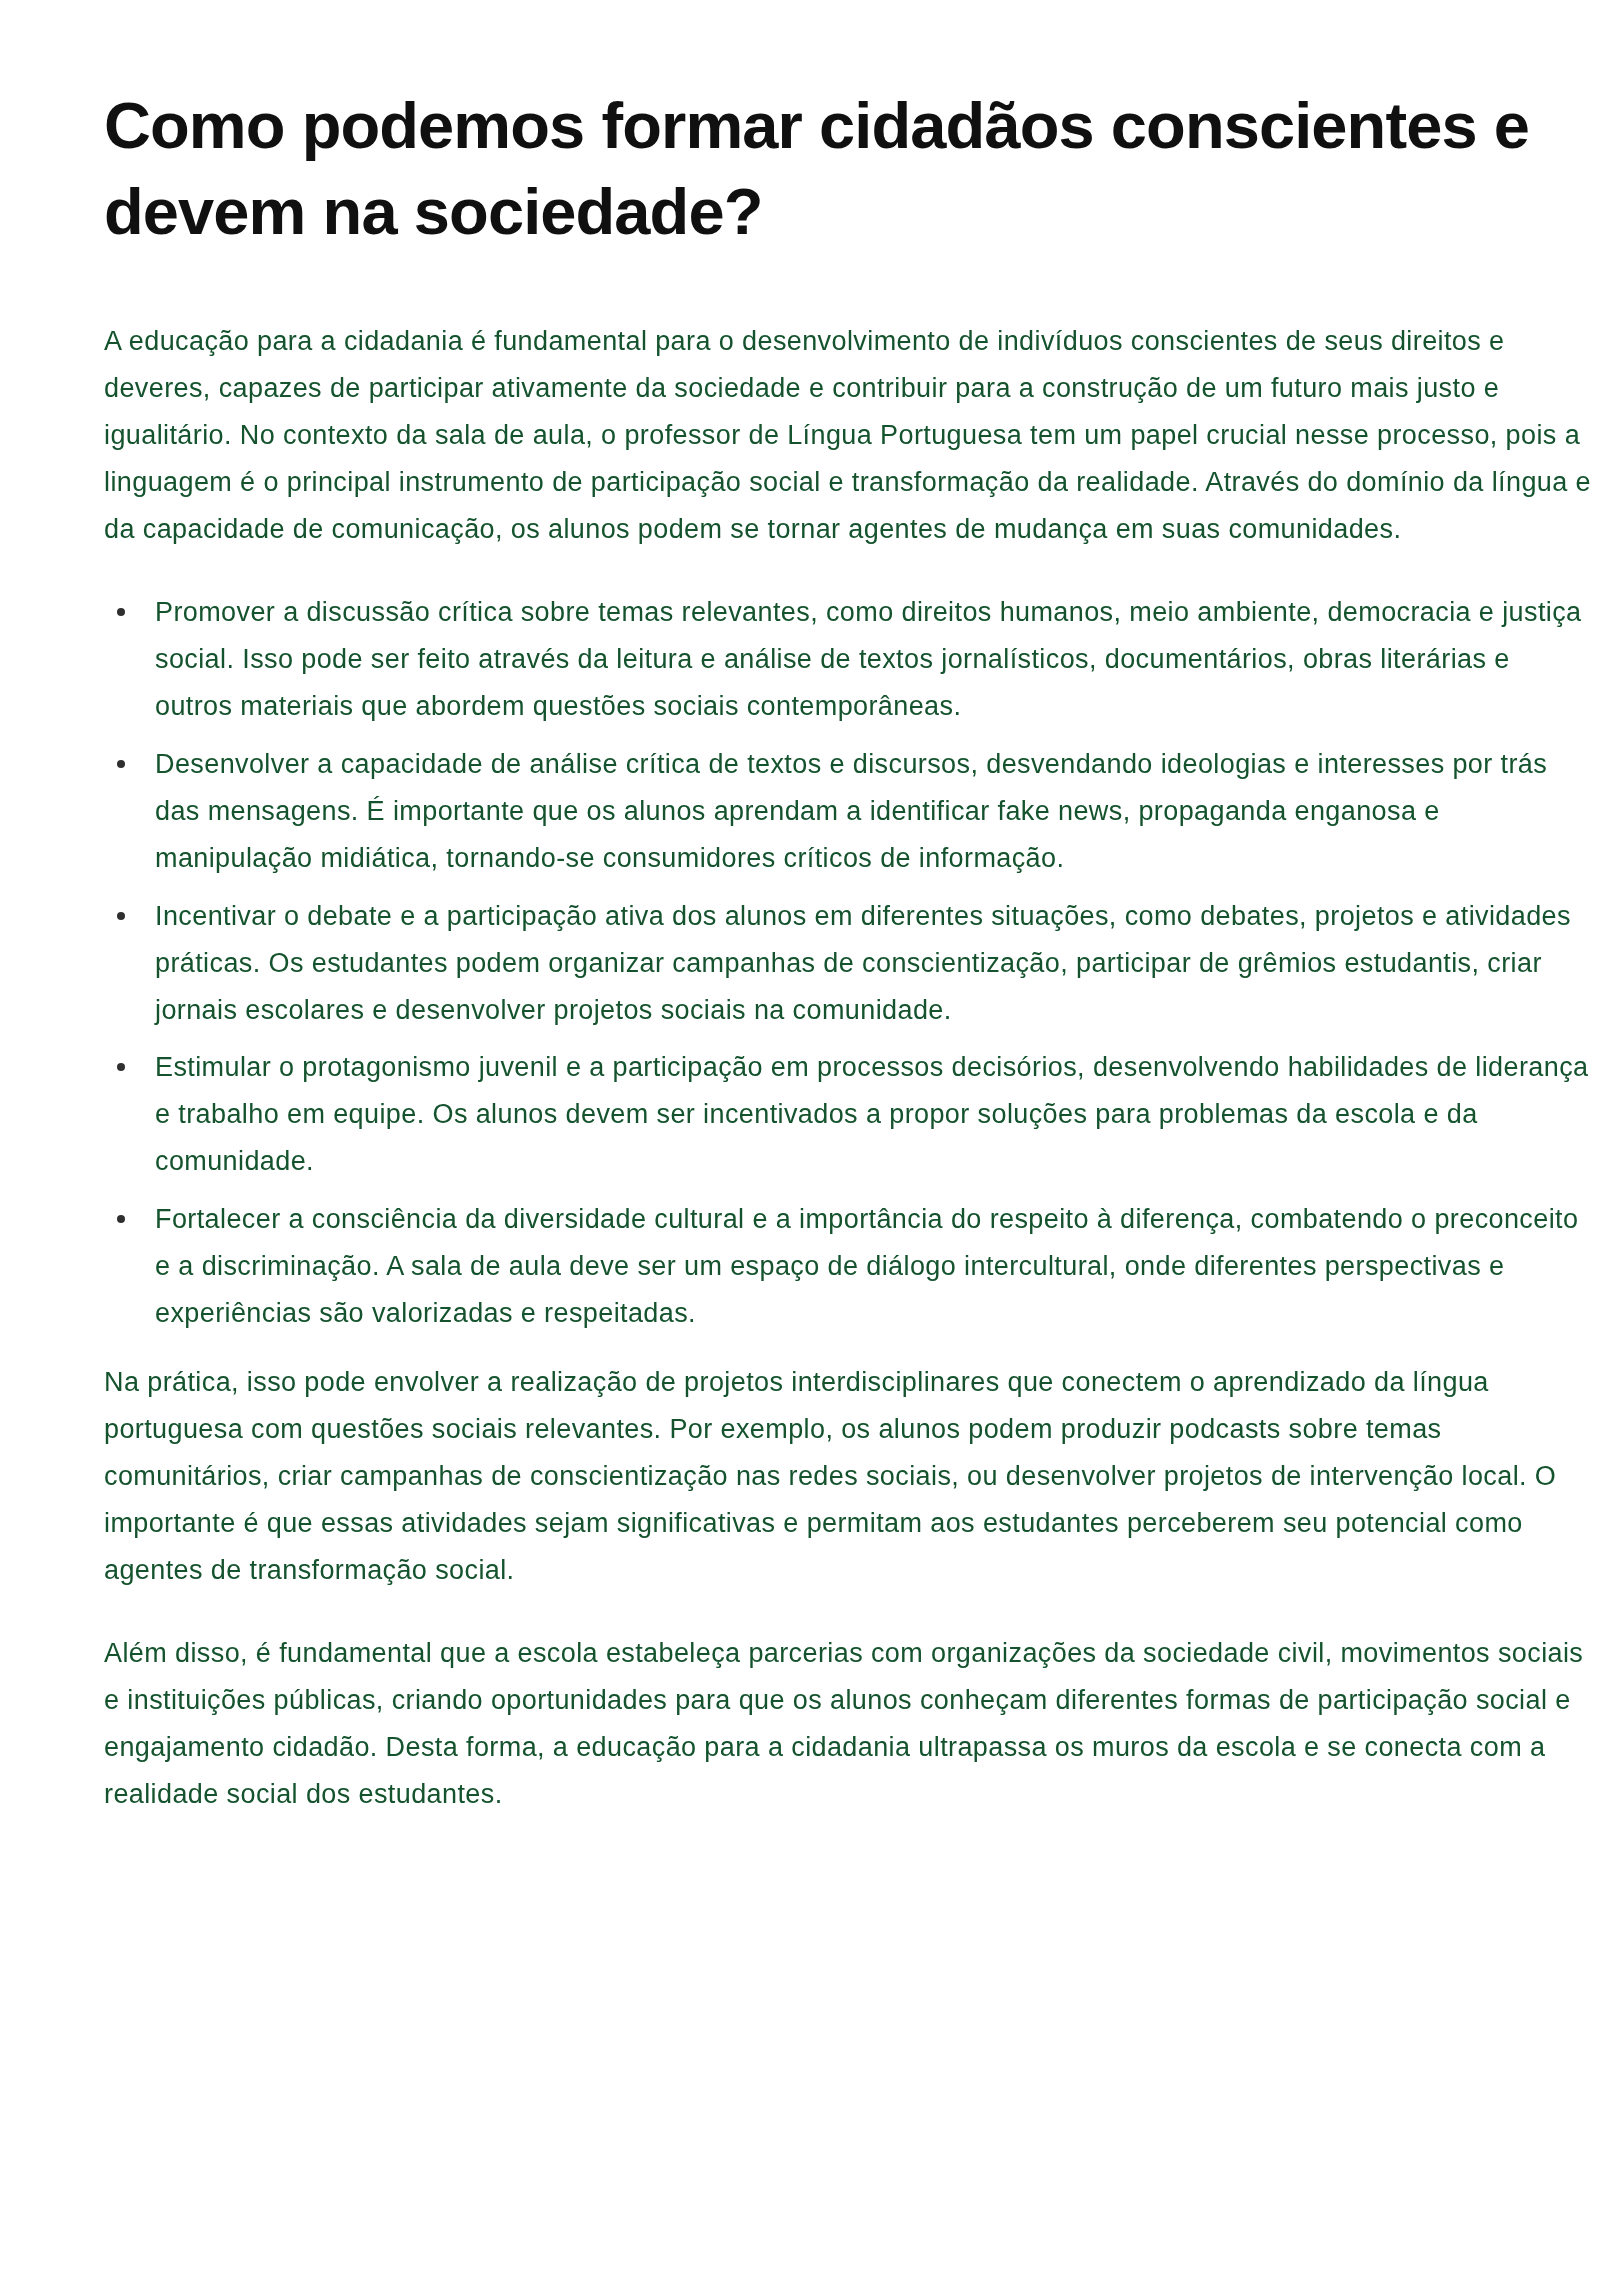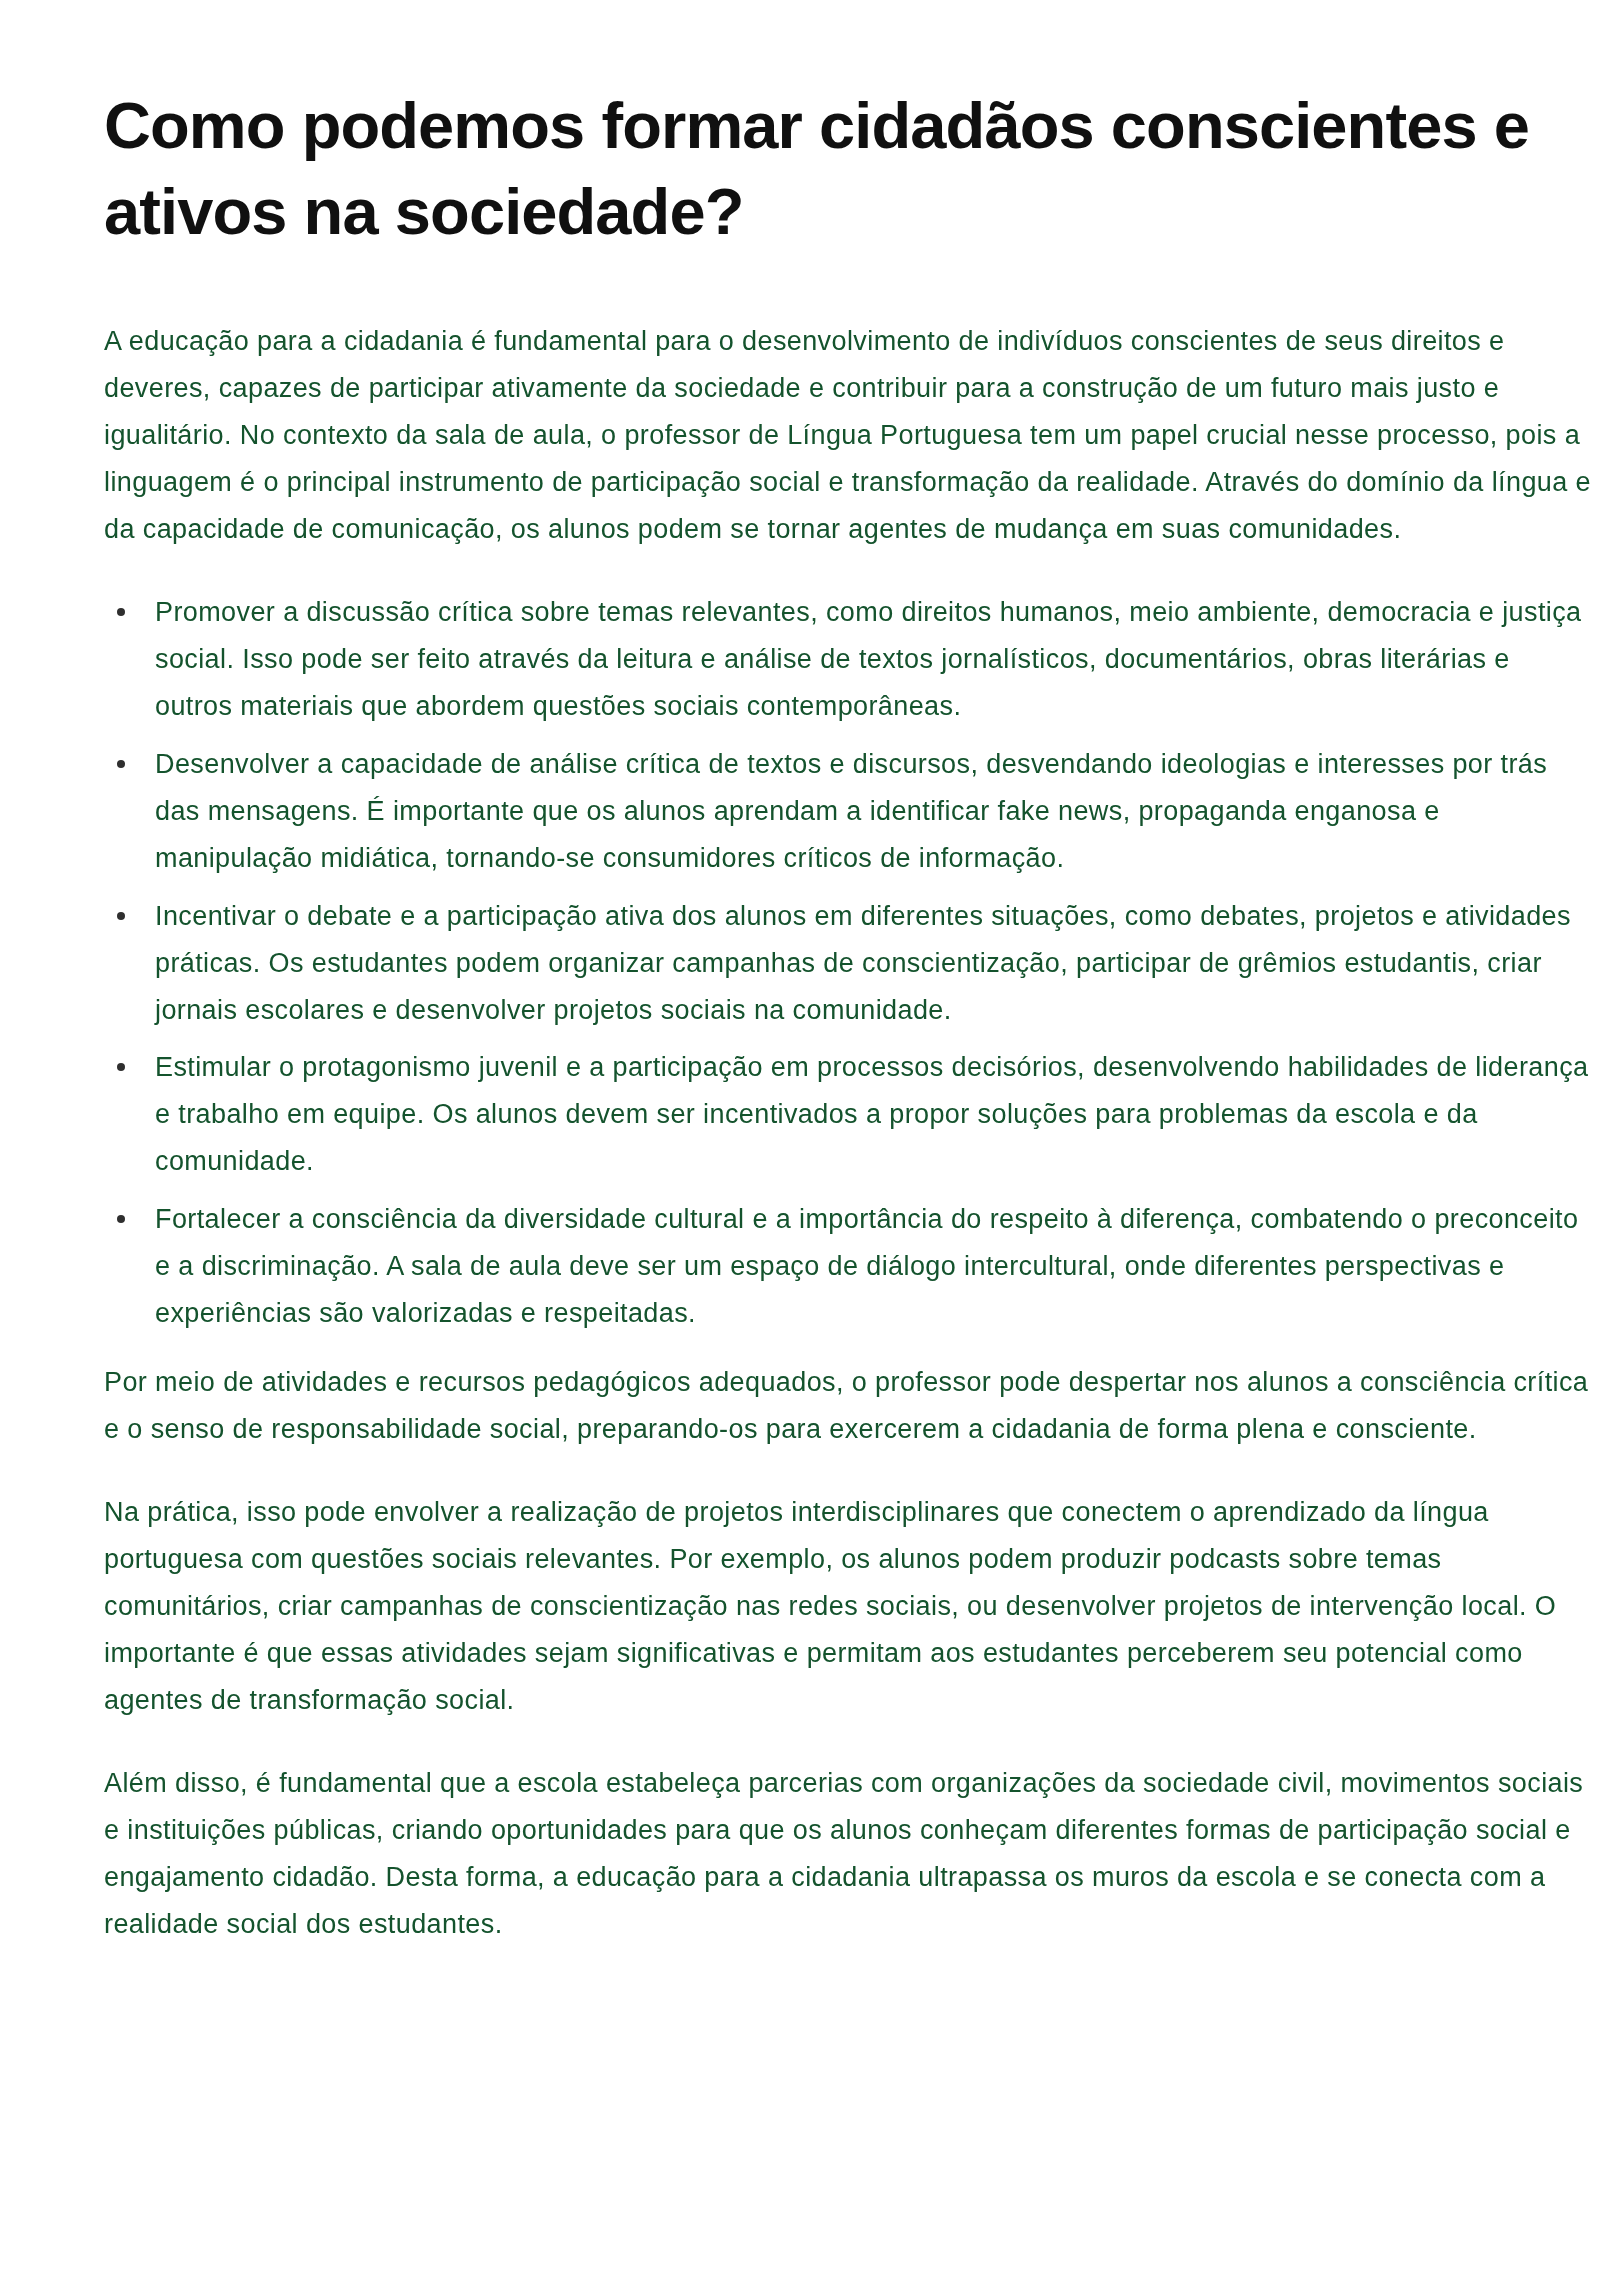--- a/index.html
+++ b/index.html
@@ -62,21 +62,21 @@
     border-radius: 50%;
     background: #2f2f2f;
   }
 </style>
 </head>
 <body>
 
 <div class="page">
   <div class="content">
 
-    <h1 class="page-title">Como podemos formar cidadãos conscientes e ativos na sociedade?</h1>
+    <h1 class="page-title">Como podemos formar cidadãos conscientes e devem na sociedade?</h1>
 
     <p class="body-paragraph">A educação para a cidadania é fundamental para o desenvolvimento de indivíduos conscientes de seus direitos e deveres, capazes de participar ativamente da sociedade e contribuir para a construção de um futuro mais justo e igualitário. No contexto da sala de aula, o professor de Língua Portuguesa tem um papel crucial nesse processo, pois a linguagem é o principal instrumento de participação social e transformação da realidade. Através do domínio da língua e da capacidade de comunicação, os alunos podem se tornar agentes de mudança em suas comunidades.</p>
 
     <ul class="bullet-list">
       <li class="bullet-item">
         <span class="bullet-dot"></span>
         <span>Promover a discussão crítica sobre temas relevantes, como direitos humanos, meio ambiente, democracia e justiça social. Isso pode ser feito através da leitura e análise de textos jornalísticos, documentários, obras literárias e outros materiais que abordem questões sociais contemporâneas.</span>
       </li>
       <li class="bullet-item">
         <span class="bullet-dot"></span>
@@ -89,21 +89,20 @@
       <li class="bullet-item">
         <span class="bullet-dot"></span>
         <span>Estimular o protagonismo juvenil e a participação em processos decisórios, desenvolvendo habilidades de liderança e trabalho em equipe. Os alunos devem ser incentivados a propor soluções para problemas da escola e da comunidade.</span>
       </li>
       <li class="bullet-item">
         <span class="bullet-dot"></span>
         <span>Fortalecer a consciência da diversidade cultural e a importância do respeito à diferença, combatendo o preconceito e a discriminação. A sala de aula deve ser um espaço de diálogo intercultural, onde diferentes perspectivas e experiências são valorizadas e respeitadas.</span>
       </li>
     </ul>
 
-    <p class="body-paragraph">Por meio de atividades e recursos pedagógicos adequados, o professor pode despertar nos alunos a consciência crítica e o senso de responsabilidade social, preparando-os para exercerem a cidadania de forma plena e consciente.</p>
 
     <p class="body-paragraph">Na prática, isso pode envolver a realização de projetos interdisciplinares que conectem o aprendizado da língua portuguesa com questões sociais relevantes. Por exemplo, os alunos podem produzir podcasts sobre temas comunitários, criar campanhas de conscientização nas redes sociais, ou desenvolver projetos de intervenção local. O importante é que essas atividades sejam significativas e permitam aos estudantes perceberem seu potencial como agentes de transformação social.</p>
 
     <p class="body-paragraph">Além disso, é fundamental que a escola estabeleça parcerias com organizações da sociedade civil, movimentos sociais e instituições públicas, criando oportunidades para que os alunos conheçam diferentes formas de participação social e engajamento cidadão. Desta forma, a educação para a cidadania ultrapassa os muros da escola e se conecta com a realidade social dos estudantes.</p>
 
   </div>
 </div>
 
 
 </body></html>

